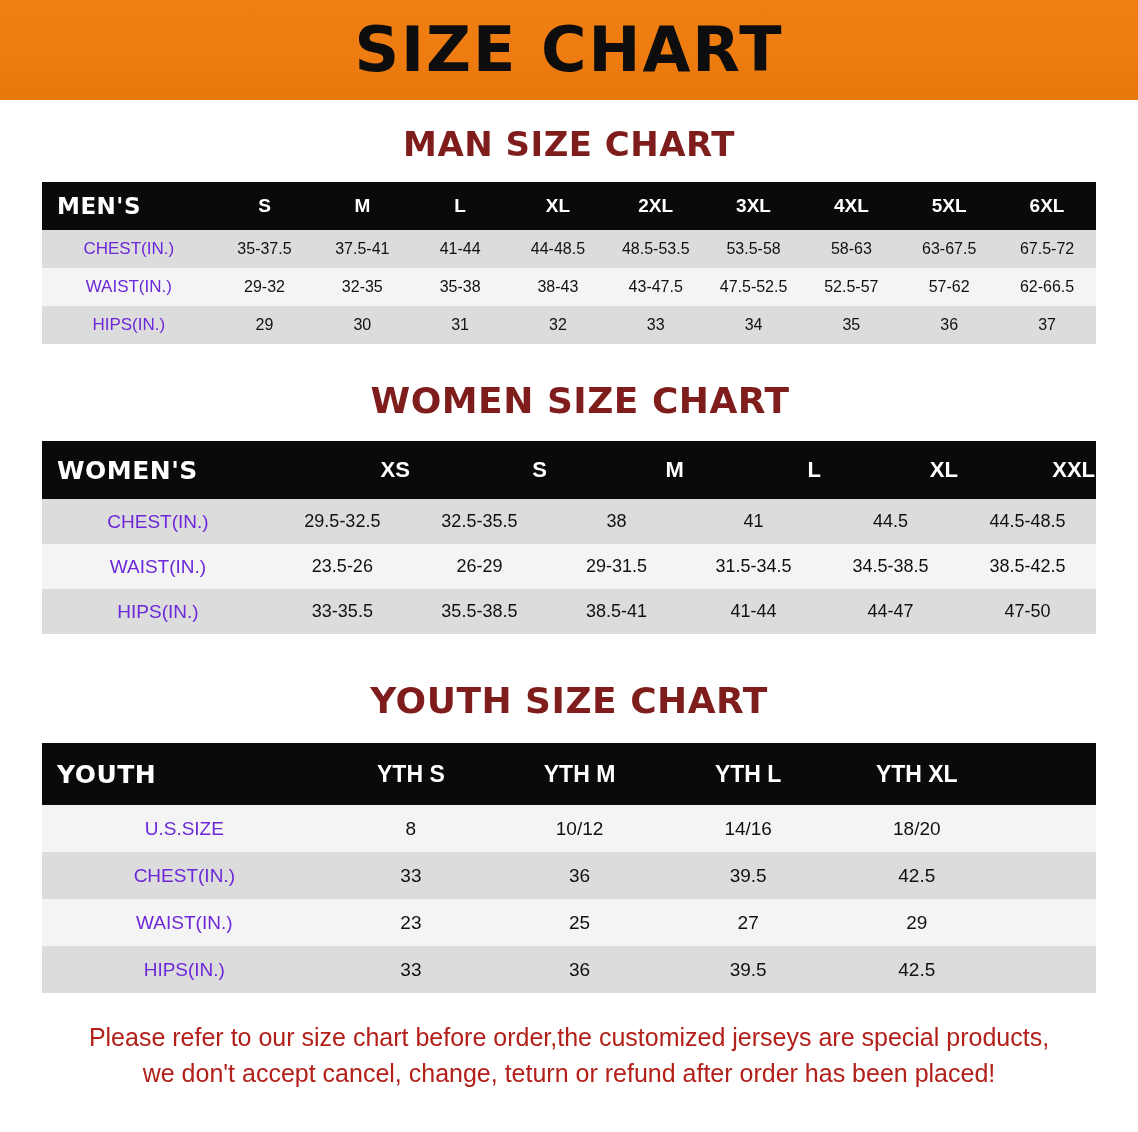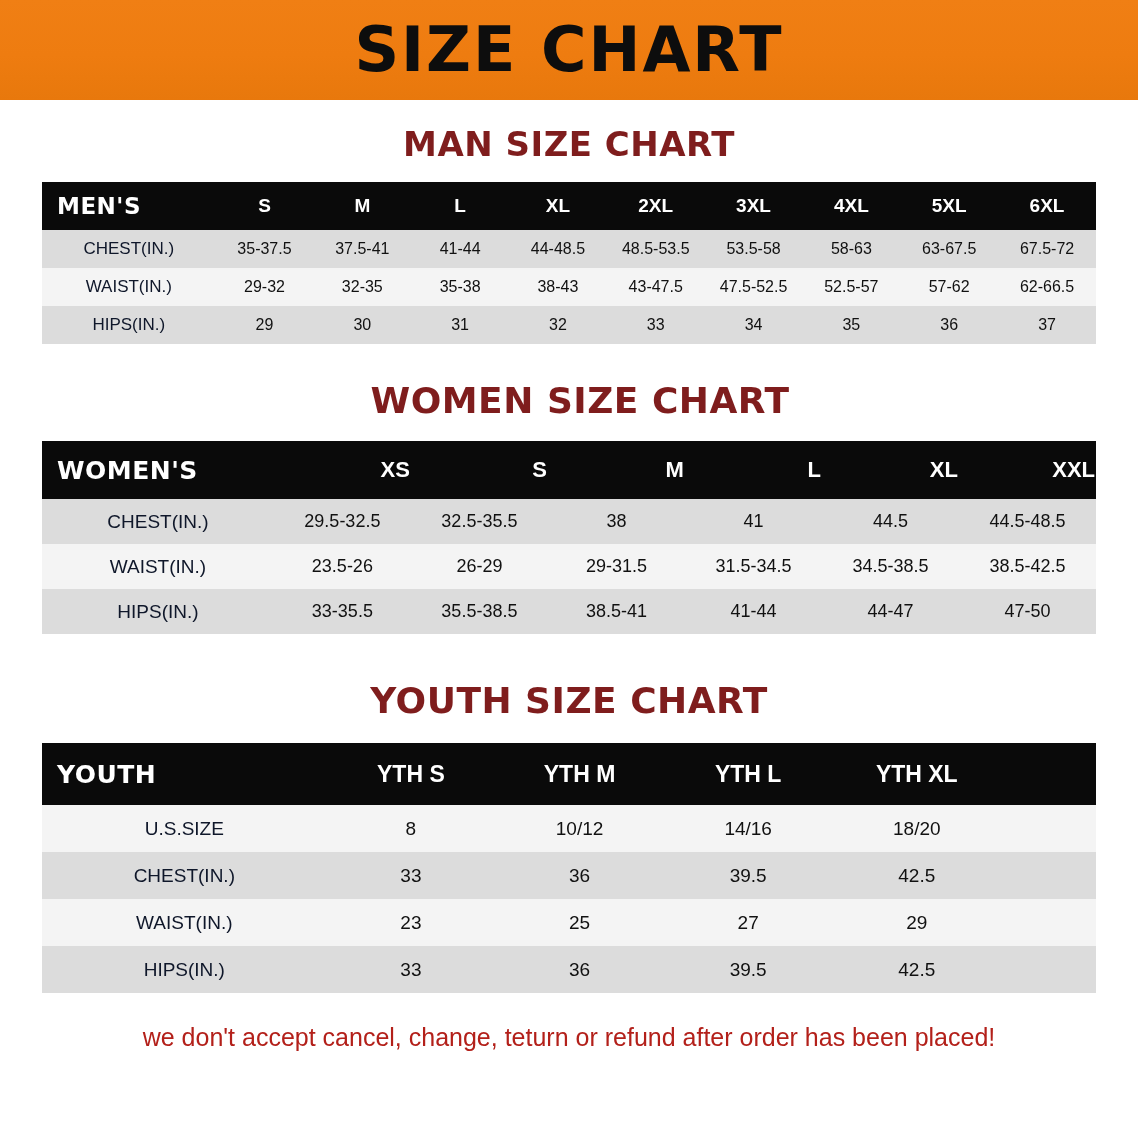--- a/index.html
+++ b/index.html
@@ -72,21 +72,21 @@
     font-weight: bold;
   }
   table.size-table thead th.rowlabel {
     text-align: left;
     padding-left: 15px;
     font-family: "DejaVu Sans", sans-serif;
     letter-spacing: 0.5px;
   }
   table.size-table tbody td.rowlabel {
     font-weight: normal;
-    color: #0f172a;
+    color: #6d28d9;
   }
   tr.shade td { background: #dcdcdc; }
   tr.plain td { background: #f4f4f4; }
 
   
   .man-table thead th { height: 46px; font-size: 19px; }
   .man-table thead th.rowlabel { font-size: 23px; }
   .man-table tbody td { height: 36px; font-size: 16px; }
   .man-table tbody td.rowlabel { font-size: 17px; }
 
@@ -299,16 +299,17 @@
           <td>36</td>
           <td>39.5</td>
           <td>42.5</td>
           <td></td>
         </tr>
       </tbody>
     </table>
   </div>
 
   <div class="note">
+    <span class="line">Please refer to our size chart before order,the customized jerseys are special products,</span>
     <span class="line">we don't accept cancel, change, teturn or refund after order has been placed!</span>
   </div>
 
 </div>
 
 </body></html>

